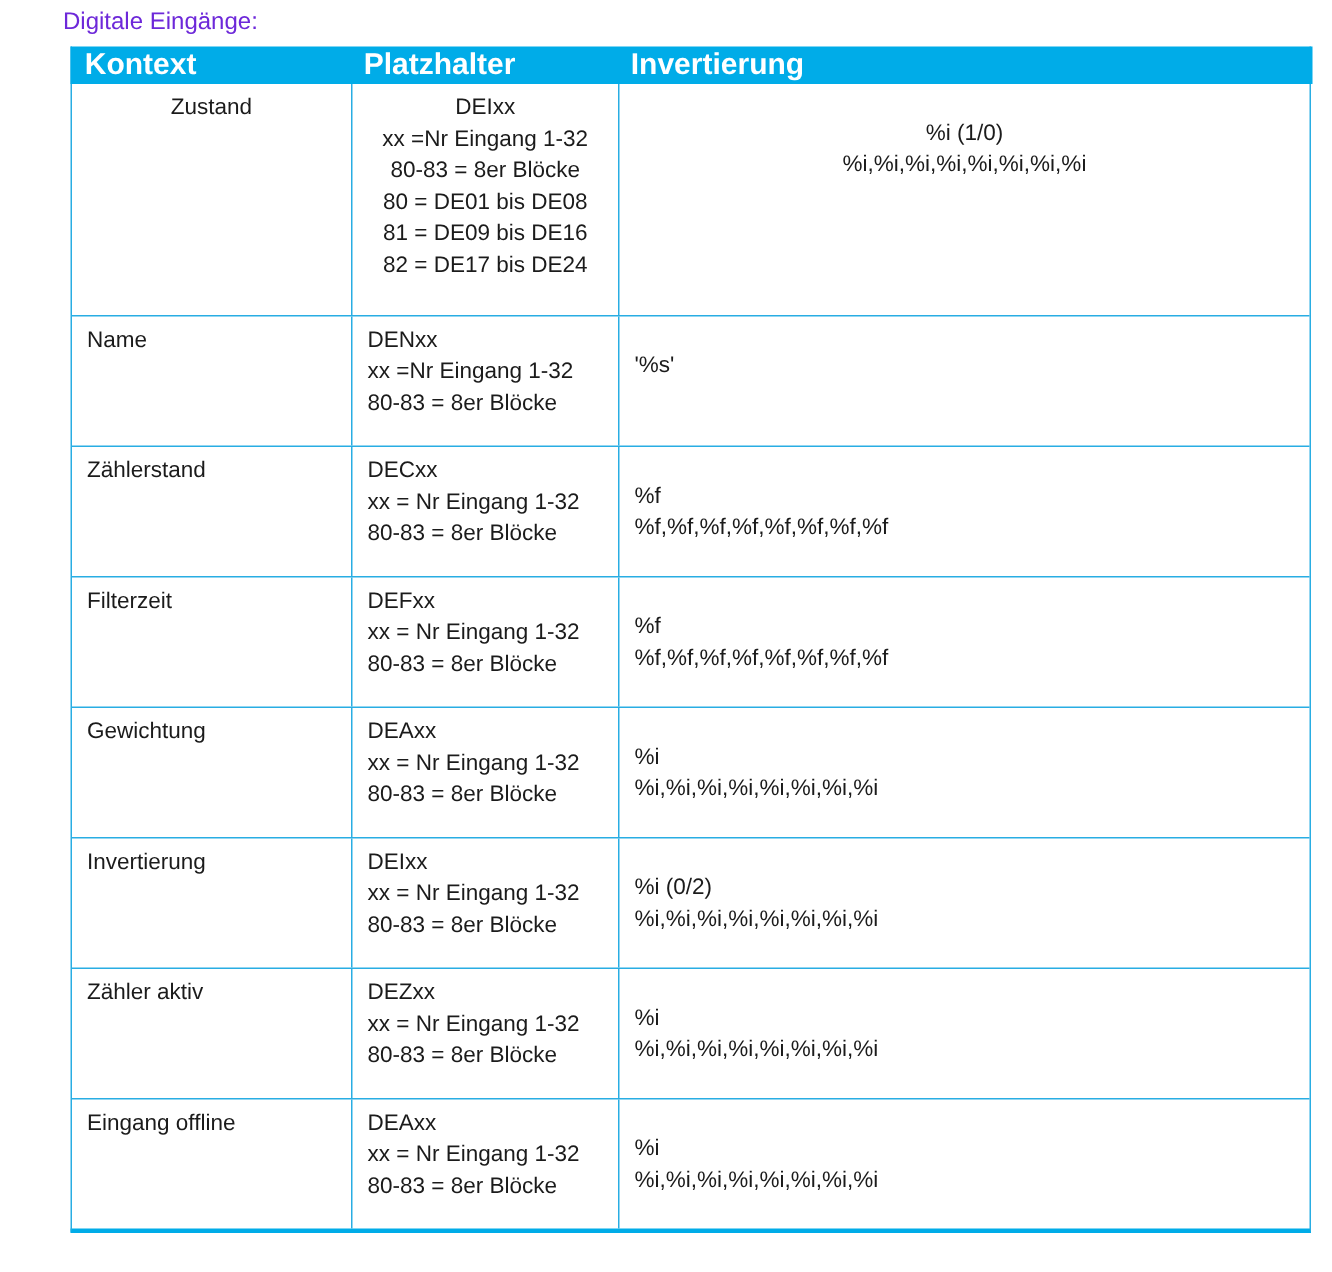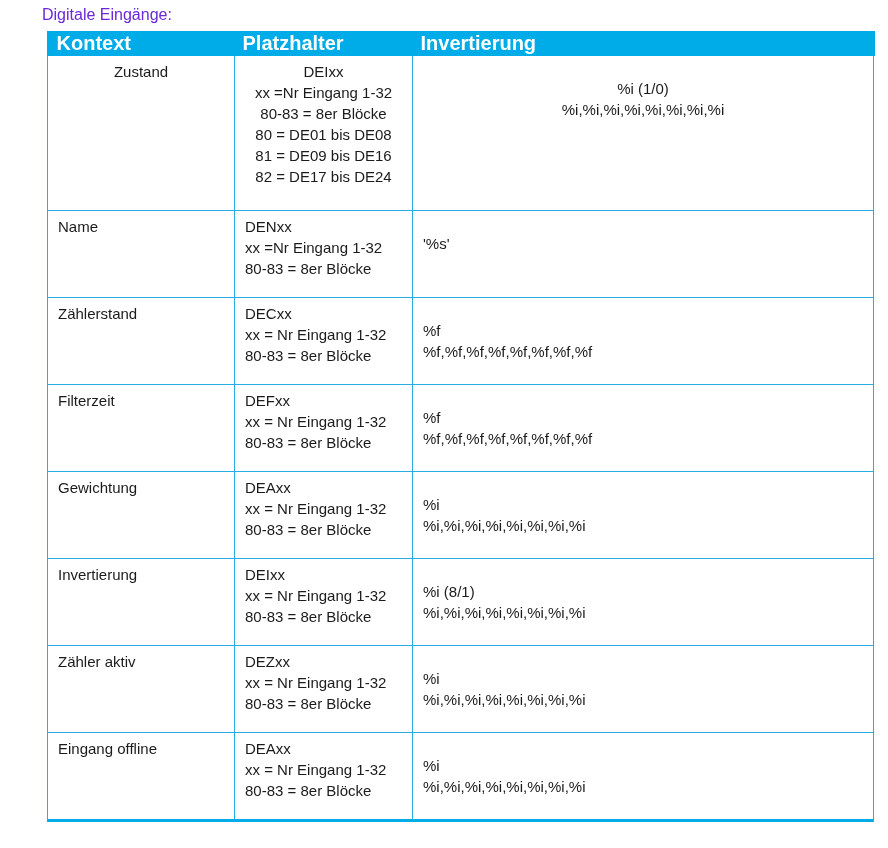--- a/index.html
+++ b/index.html
@@ -124,21 +124,21 @@
     <div class="row">
       <div class="cell">
         <div class="ln">Invertierung</div>
       </div>
       <div class="cell">
         <div class="ln">DEIxx</div>
         <div class="ln">xx = Nr Eingang 1-32</div>
         <div class="ln">80-83 = 8er Blöcke</div>
       </div>
       <div class="cell fmt">
-        <div class="ln">%i (8/1)</div>
+        <div class="ln">%i (0/2)</div>
         <div class="ln">%i,%i,%i,%i,%i,%i,%i,%i</div>
       </div>
     </div>
 
     <div class="row">
       <div class="cell">
         <div class="ln">Zähler aktiv</div>
       </div>
       <div class="cell">
         <div class="ln">DEZxx</div>

